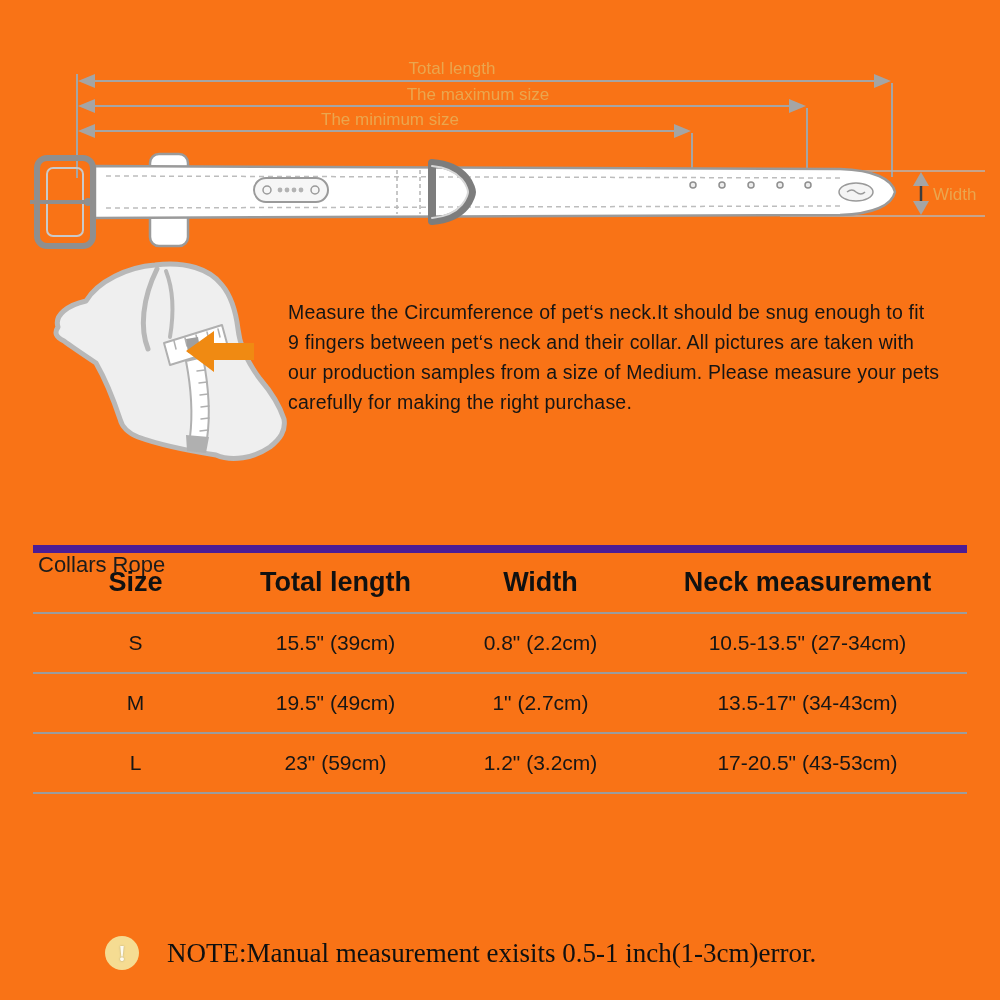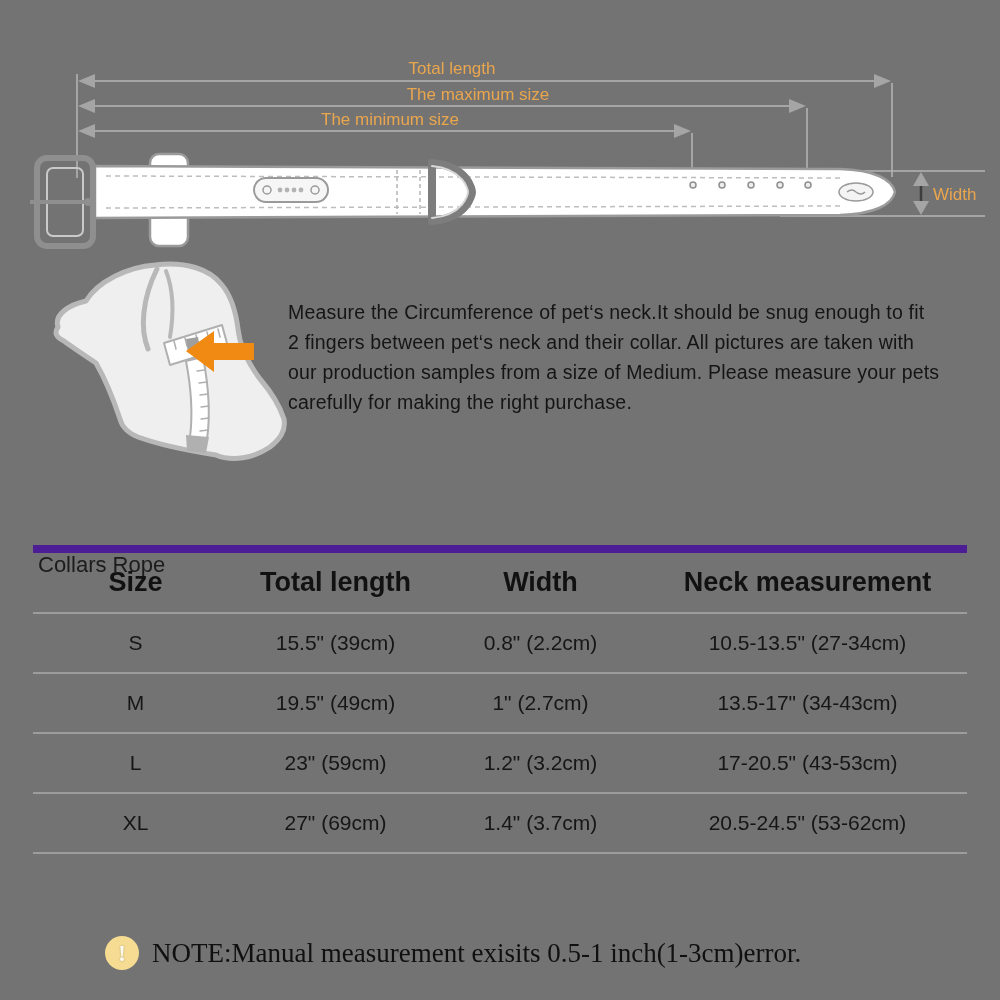--- a/index.html
+++ b/index.html
@@ -1,16 +1,16 @@
 <!DOCTYPE html>
 <html><head>
 <meta charset="utf-8">
 <style>
   html,body{margin:0;padding:0;background:#fff;}
-  #page{position:relative;width:1000px;height:1000px;background:#737373;overflow:hidden;
+  #page{position:relative;width:1000px;height:1000px;background:#f97316;overflow:hidden;
         font-family:"Liberation Sans",sans-serif;color:#111;}
   .abs{position:absolute;}
   
   #collar-svg{left:0;top:50px;}
   .dim-label{font-size:17px;font-family:"Liberation Sans",sans-serif;}
   
   #dog-svg{left:40px;top:255px;}
   #measure-text{left:288px;top:297px;width:652px;font-size:19.5px;line-height:30px;
                 letter-spacing:.2px;color:#151515;}
   
@@ -21,21 +21,21 @@
   #size-table tr{border-bottom:2px solid #9c9c9c;}
   #size-table thead tr{border-top:8px solid #4c1d95;}
   #size-table thead th{height:59px;font-size:27px;font-weight:bold;color:#111;}
   #size-table tbody td{height:58px;font-size:21px;color:#161616;}
   
   #note-row{left:105px;top:936px;display:flex;align-items:center;}
   #note-icon{width:34px;height:34px;border-radius:50%;background:#f5dc92;
              display:flex;align-items:center;justify-content:center;
              font-family:"Liberation Serif",serif;font-size:24px;font-weight:bold;
              color:#fdfbef;text-shadow:0 0 2px #a89f77;flex:0 0 auto;}
-  #note-text{margin-left:13px;font-family:"Liberation Serif",serif;font-size:27px;color:#101010;}
+  #note-text{margin-left:28px;font-family:"Liberation Serif",serif;font-size:27px;color:#101010;}
 </style>
 </head>
 <body>
 
 <div id="page">
 
   <svg id="collar-svg" class="abs" width="1000" height="210" viewBox="0 0 1000 210">
 
     <g stroke="#a5a5a5" stroke-width="2" fill="none">
       <line x1="77" y1="24" x2="77" y2="128"></line>
@@ -149,21 +149,21 @@
             <line x1="160" y1="176" x2="168" y2="175"></line>
         </g>
         <polygon points="146,180 169,182 166,198 147,196" fill="#b0b0b0"></polygon>
         <polygon points="146,84 158,82 160,94 148,98" fill="#9f9f9f"></polygon>
       </g>
 
       <polygon points="146,96 174,76 174,88 214,88 214,105 174,105 174,117" fill="#f08a12"></polygon>
     </g>
   </svg>
 
-  <div id="measure-text" class="abs">Measure the Circumference of pet‘s neck.It should be snug enough to fit 2 fingers between pet‘s neck and their collar. All pictures are taken with our production samples from a size of Medium. Please measure your pets carefully for making the right purchase.</div>
+  <div id="measure-text" class="abs">Measure the Circumference of pet‘s neck.It should be snug enough to fit 9 fingers between pet‘s neck and their collar. All pictures are taken with our production samples from a size of Medium. Please measure your pets carefully for making the right purchase.</div>
 
   <div id="section-title" class="abs">Collars Rope</div>
 
   <table id="size-table" class="abs">
     <colgroup>
         <col style="width:205px">
         <col style="width:195px">
         <col style="width:215px">
         <col style="width:319px">
       </colgroup>
@@ -187,26 +187,20 @@
         <td>19.5" (49cm)</td>
         <td>1" (2.7cm)</td>
         <td>13.5-17" (34-43cm)</td>
       </tr>
       <tr>
         <td>L</td>
         <td>23" (59cm)</td>
         <td>1.2" (3.2cm)</td>
         <td>17-20.5" (43-53cm)</td>
       </tr>
-      <tr>
-        <td>XL</td>
-        <td>27" (69cm)</td>
-        <td>1.4" (3.7cm)</td>
-        <td>20.5-24.5" (53-62cm)</td>
-      </tr>
     </tbody>
   </table>
 
   <div id="note-row" class="abs">
     <div id="note-icon">!</div>
     <div id="note-text">NOTE:Manual measurement exisits 0.5-1 inch(1-3cm)error.</div>
   </div>
 
 </div>
 

